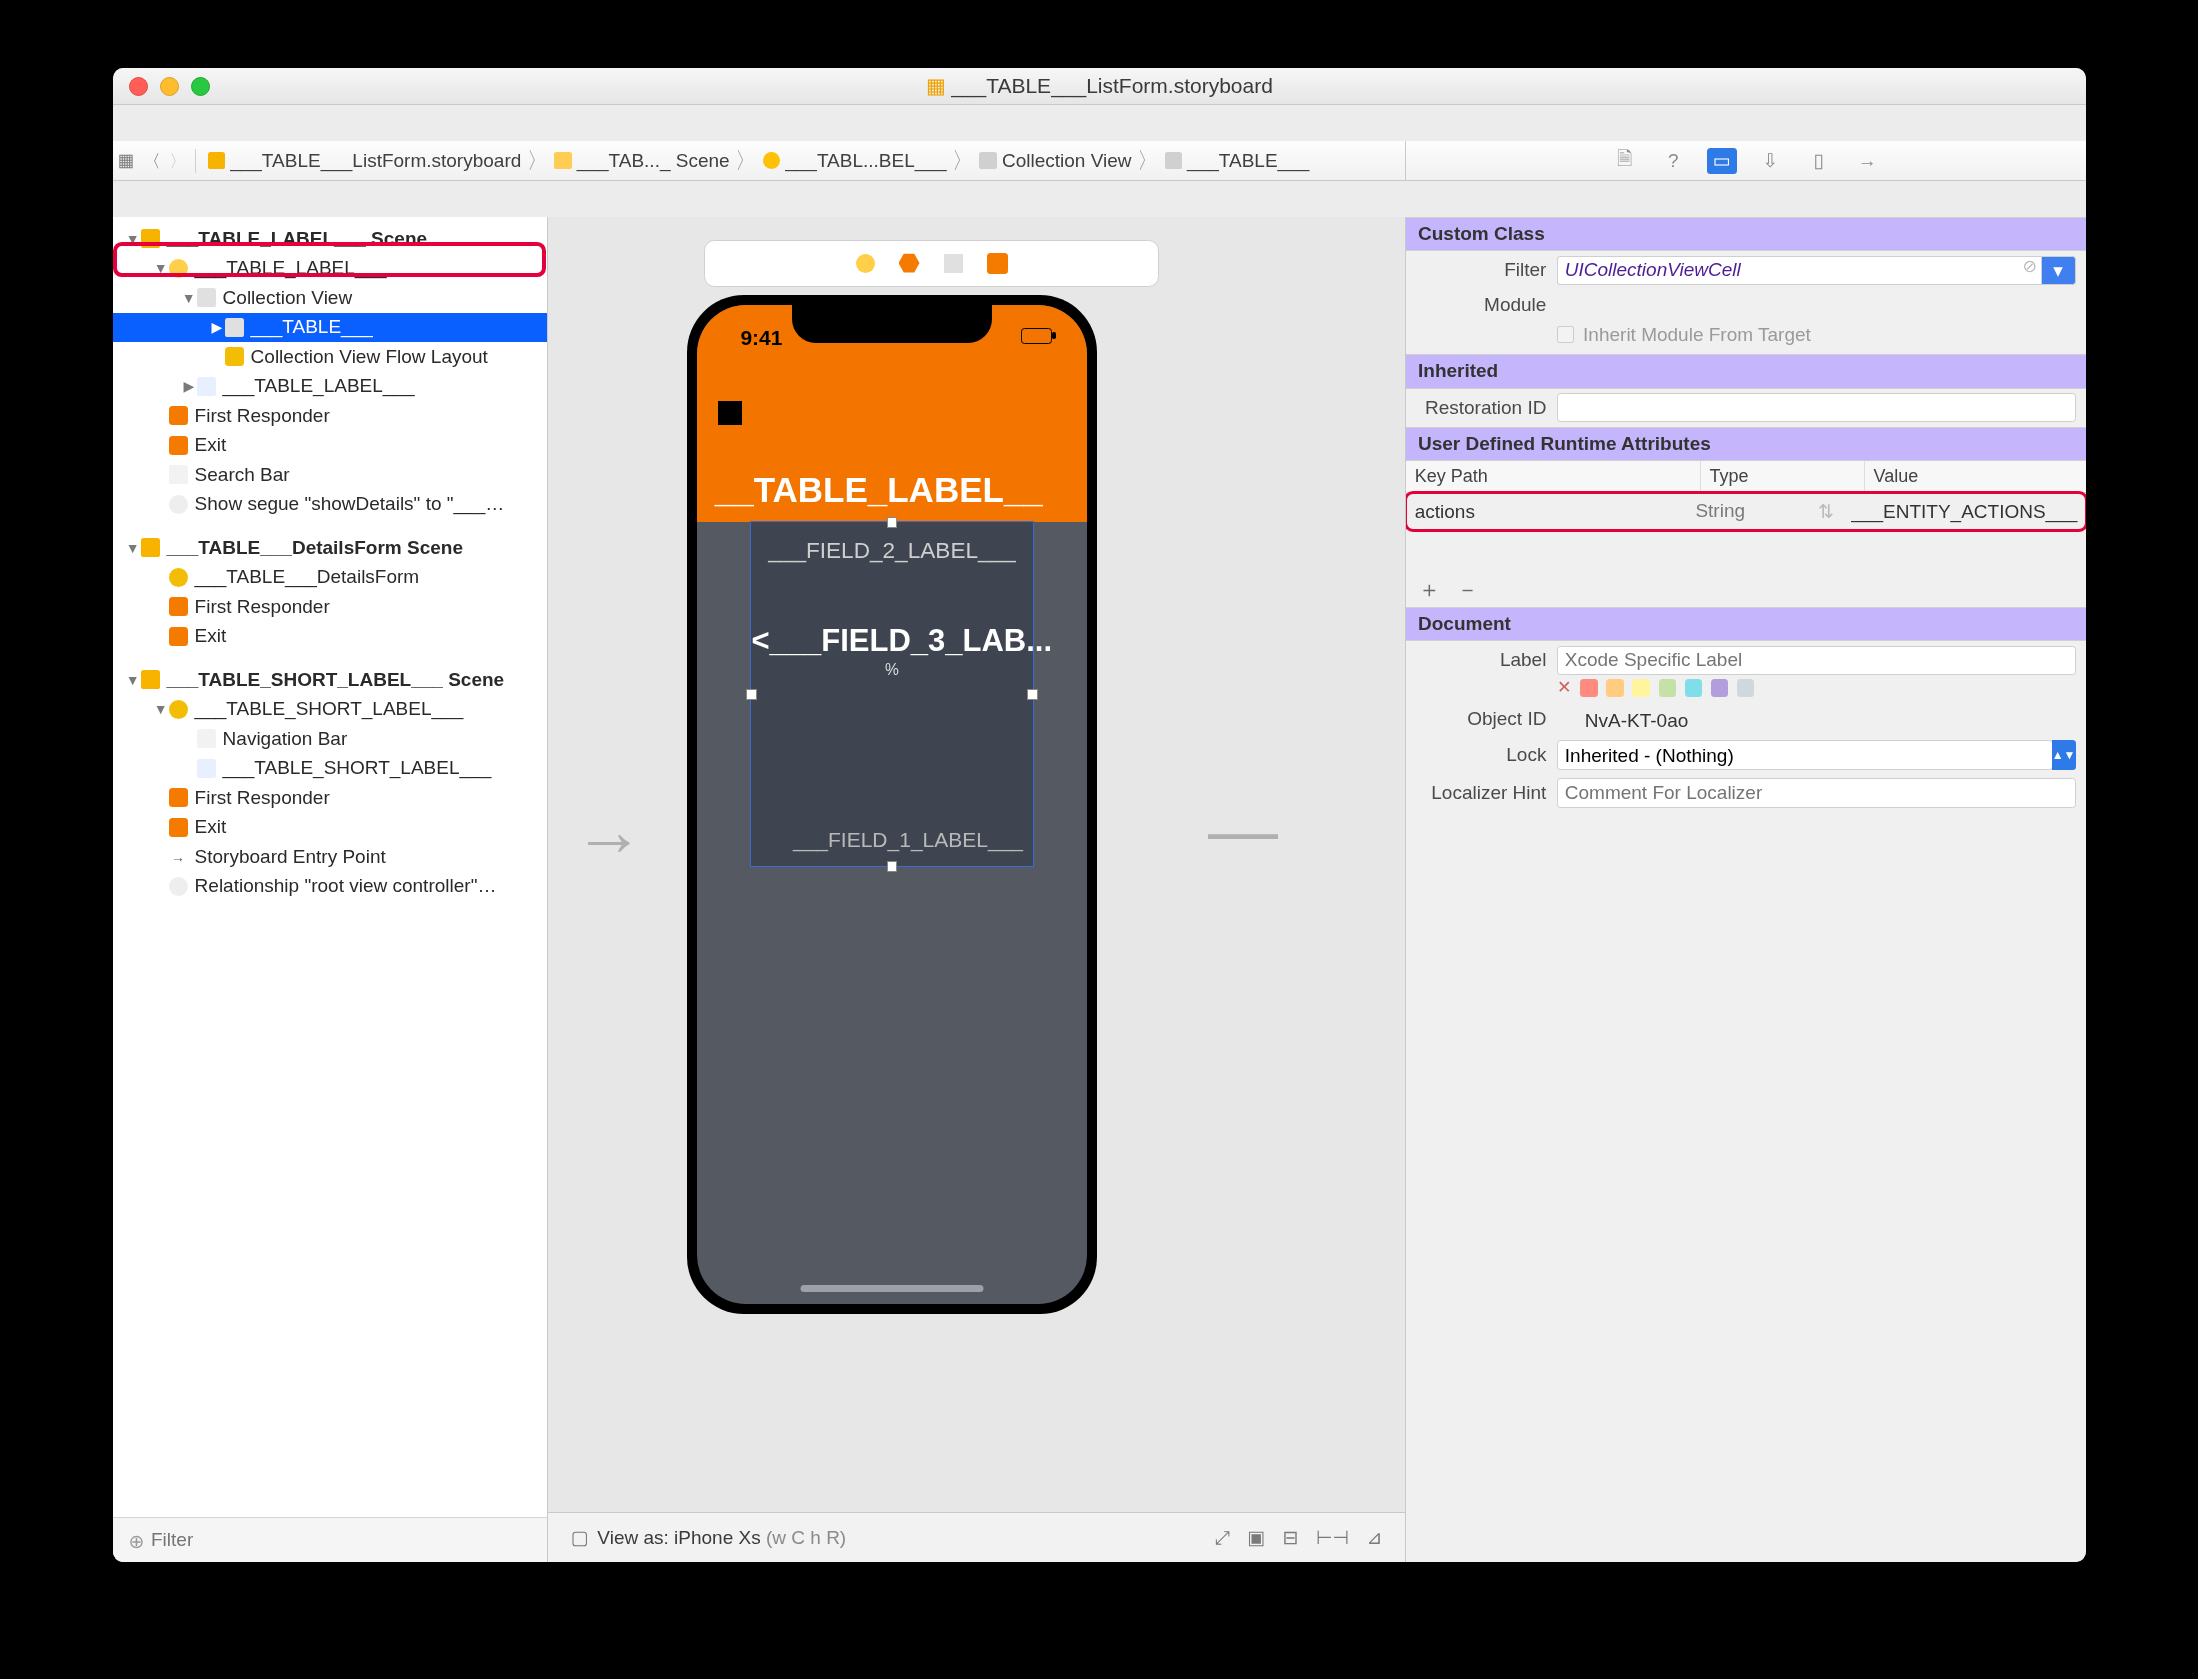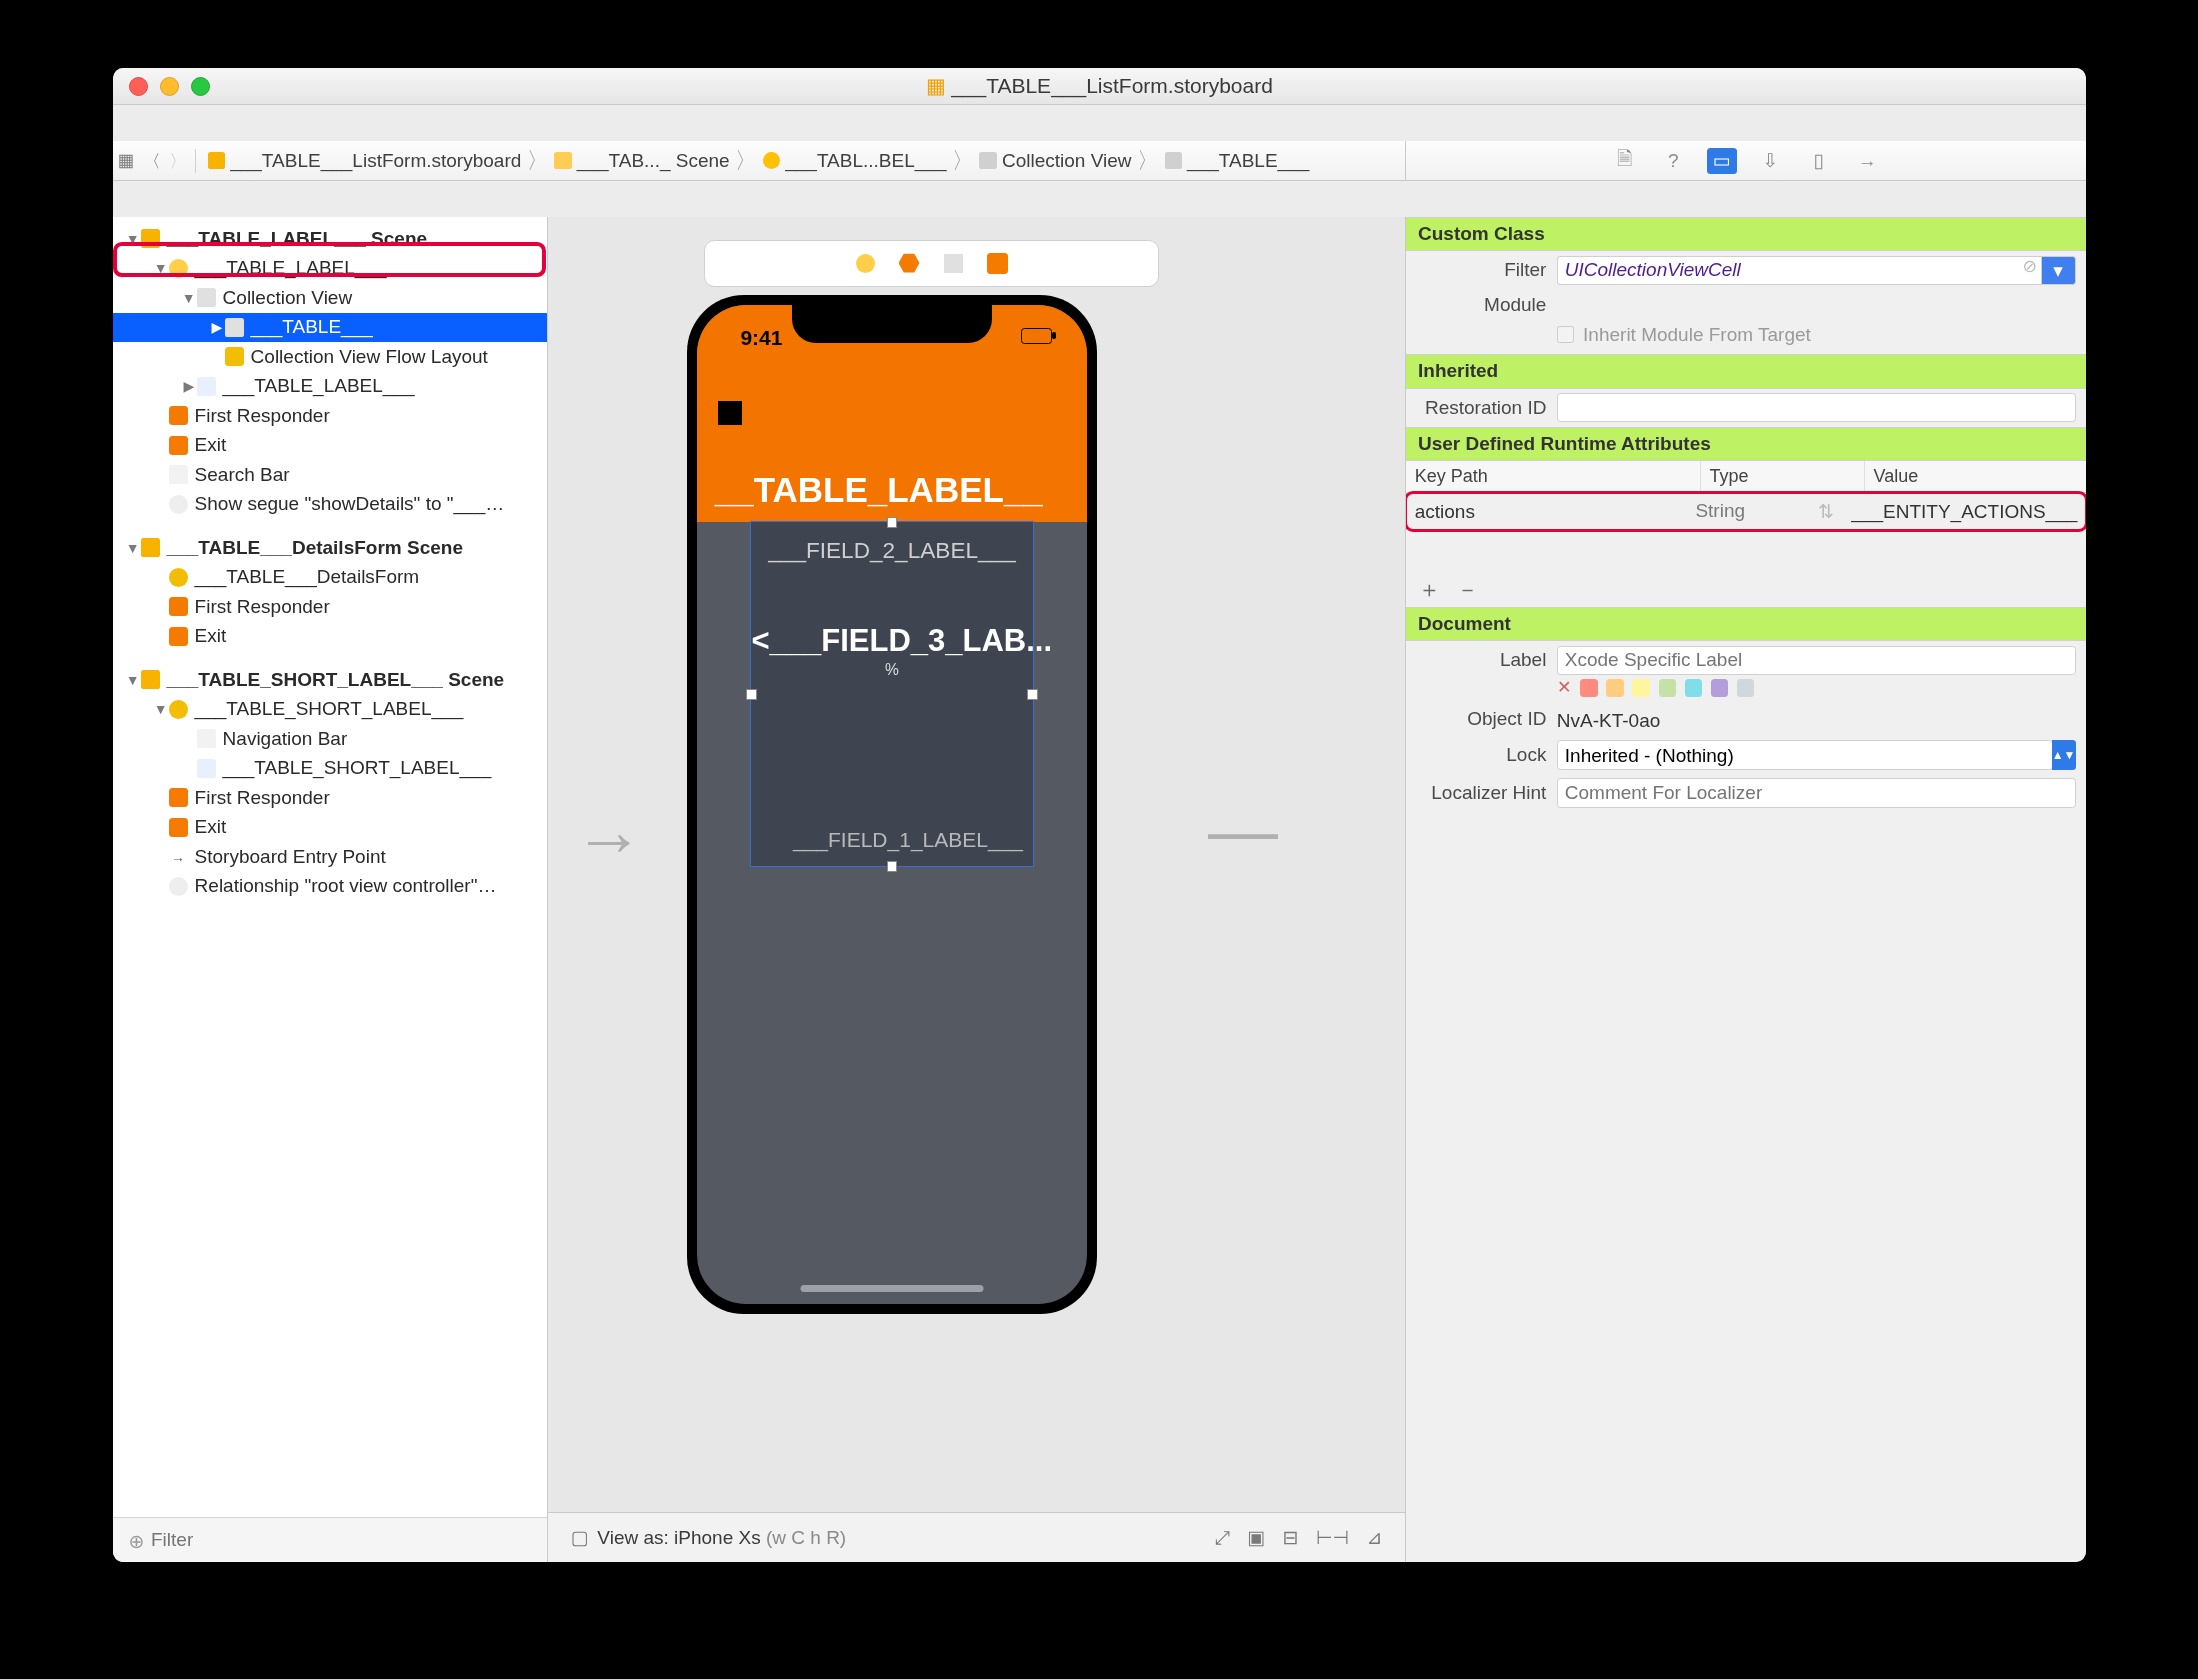--- a/index.html
+++ b/index.html
@@ -71,21 +71,21 @@
   .seg-arrow-out{position:absolute;top:574px;left:660px;font-size:70px;color:#b0b0b0;}
   .toolbar-above{position:absolute;top:22.6px;left:156px;width:455px;height:47px;background:#fff;border:0.9px solid #d0d0d0;border-radius:10.4px;display:flex;align-items:center;justify-content:center;gap:24px;}
   .ta-dot{width:19px;height:19px;border-radius:50%;}
   .ta-yellow{background:#ffcf4a;} .ta-hex{width:21px;height:21px;background:#f47b00;clip-path:polygon(25% 5%,75% 5%,100% 50%,75% 95%,25% 95%,0 50%);} 
   .ta-grid{width:19px;height:19px;background:#e0e0e0;} .ta-exit{width:21px;height:21px;background:#f47b00;border-radius:3.5px;}
   .canvasfoot{height:50px;border-top:0.9px solid #c9c9c9;background:#f2f2f2;display:flex;align-items:center;padding:0 14px;font-size:19px;color:#3a3a3a;}
   .canvasfoot .spacer{flex:1;}
   .cf-icon{font-size:19px;color:#7a7a7a;margin:0 8.7px;}
   
   .inspector{width:681px;background:#f0f0f0;border-left:0.9px solid #c9c9c9;overflow:auto;font-size:19px;color:#333;}
-  .section-h{background:#bef264;border-top:0.9px solid #d0d0d0;border-bottom:0.9px solid #d0d0d0;padding:5.2px 12px;font-weight:600;}
+  .section-h{background:#c4b5fd;border-top:0.9px solid #d0d0d0;border-bottom:0.9px solid #d0d0d0;padding:5.2px 12px;font-weight:600;}
   .formrow{display:flex;align-items:center;padding:4.3px 10.4px;}
   .formrow .lbl{width:130px;text-align:right;margin-right:10.4px;color:#4a4a4a;}
   .formrow input[type=text]{flex:1;height:29.5px;border:0.9px solid #cfcfcf;border-radius:3.5px;padding:0 7px;font-size:19px;background:#fff;}
   .formrow select{flex:1;height:29.5px;border:0.9px solid #cfcfcf;border-radius:3.5px;font-size:19px;background:#fff;}
   .combo{flex:1;display:flex;}
   .combo input{flex:1;height:29.5px;border:0.9px solid #cfcfcf;border-right:none;border-radius:3.5px 0 0 3.5px;padding:0 7px;color:#9a9a9a;font-size:19px;}
   .combo .btn{width:35px;height:29.5px;border:0.9px solid #cfcfcf;border-radius:0 3.5px 3.5px 0;background:#3f7ff0;display:flex;align-items:center;justify-content:center;color:#fff;}
   .combo .clr{position:absolute;right:49px;color:#bbb;font-size:17.4px;}
   .checkrow{display:flex;align-items:center;padding:3.5px 10.4px 8.7px 151px;color:#9a9a9a;}
   .checkrow input{margin-right:8.7px;width:17.4px;height:17.4px;}
@@ -386,21 +386,21 @@
         <div class="sw" style="background:#ff8a80"></div>
         <div class="sw" style="background:#ffcc80"></div>
         <div class="sw" style="background:#fff59d"></div>
         <div class="sw" style="background:#c5e1a5"></div>
         <div class="sw" style="background:#80deea"></div>
         <div class="sw" style="background:#b39ddb"></div>
         <div class="sw" style="background:#cfd8dc"></div>
       </div>
       <div class="formrow">
         <div class="lbl">Object ID</div>
-        <span style="padding-top:3.5px;">NvA-KT-0ao</span>
+        <span style="padding-top:3.5px;margin-left:28px;">NvA-KT-0ao</span>
       </div>
       <div class="formrow lockrow">
         <div class="lbl">Lock</div>
         <select><option>Inherited - (Nothing)</option></select>
         <div class="lockarrow">▲▼</div>
       </div>
       <div class="formrow">
         <div class="lbl">Localizer Hint</div>
         <input type="text" placeholder="Comment For Localizer" style="">
       </div>

